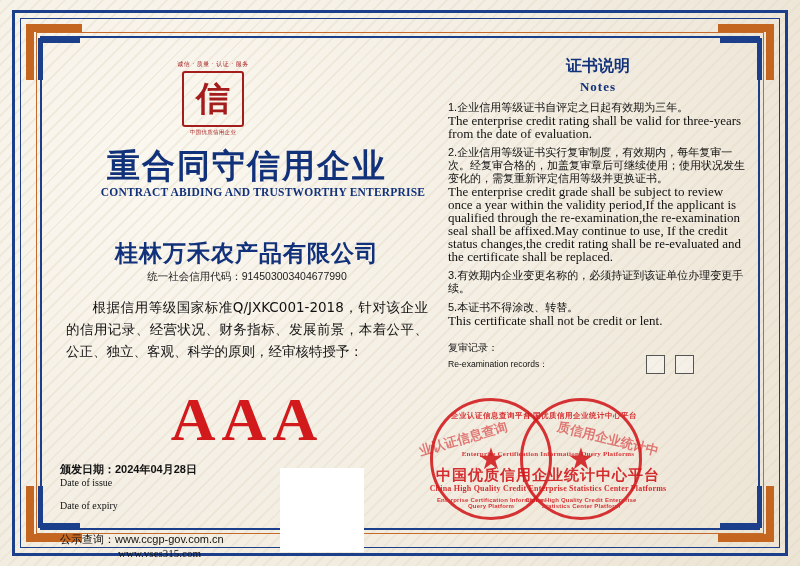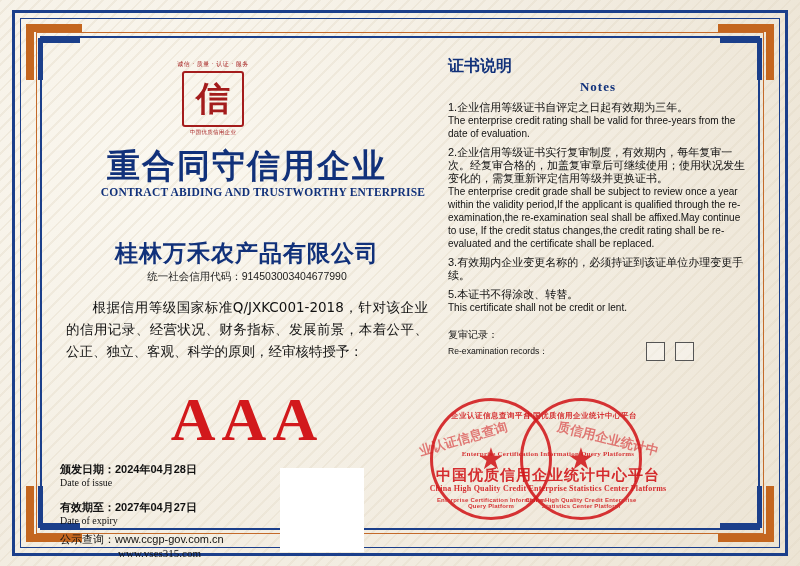--- a/index.html
+++ b/index.html
@@ -124,30 +124,30 @@
   }
   .qr canvas, .qr .qrbox{width:80px;height:80px;}
   .qr .cap{font-size:12px;color:#111;text-align:center;margin-top:17px;letter-spacing:1px;}
   .query{position:absolute;left:8px;top:484px;width:240px;}
   .query .line1{font-size:11px;color:#111;}
   .query .line2{font-size:11px;color:#111;margin-left:58px;font-family:"Liberation Serif", serif;}
 
   
   .right{position:absolute;right:0;top:0;width:300px;height:100%;}
   .notes-cn{
-    text-align:left;font-size:16px;font-weight:bold;color:#11317a;margin-top:8px;
+    text-align:center;font-size:16px;font-weight:bold;color:#11317a;margin-top:8px;
     font-family:"DejaVu Sans", sans-serif;
   }
   .notes-en{
     text-align:center;font-size:13px;font-weight:bold;color:#11317a;margin-top:2px;
     font-family:"Liberation Serif", serif;letter-spacing:1px;
   }
   .note-item{margin-top:6px;}
   .note-item .zh{font-size:11px;line-height:13px;color:#111;}
-  .note-item .en{font-size:10px;line-height:13px;color:#111;font-family:Liberation Sans, sans-serif;}
+  .note-item .en{font-size:13px;line-height:13px;color:#111;font-family:Liberation Serif, serif;}
   .review{margin-top:14px;position:relative;height:40px;}
   .review .zh{font-size:10px;color:#111;}
   .review .en{font-size:8.6px;color:#111;margin-top:4px;}
   .review .boxes{position:absolute;right:54px;top:14px;}
   .review .box{display:inline-block;width:17px;height:17px;border:1px solid #555;margin-left:6px;background:rgba(255,255,255,.35);}
 
   
   .stamp{
     position:absolute;border:3px solid #d2191c;border-radius:50%;
     color:#d2191c;text-align:center;opacity:.88;
@@ -253,23 +253,20 @@
       <div class="grade">AAA</div>
 
       <div class="dates">
         <div class="row">
           <div class="cn">
             <span>颁发日期：</span><span>2024年04月28日</span>
           </div>
           <div class="en">Date of issue</div>
         </div>
         <div class="row">
-          <div class="cn">
-            <span>有效期至：</span><span>2027年04月27日</span>
-          </div>
           <div class="en">Date of expiry</div>
         </div>
       </div>
 
       <div class="qr">
         <div class="qrbox"></div>
         <div class="cap">证书备案查询</div>
       </div>
 
       <div class="query">

